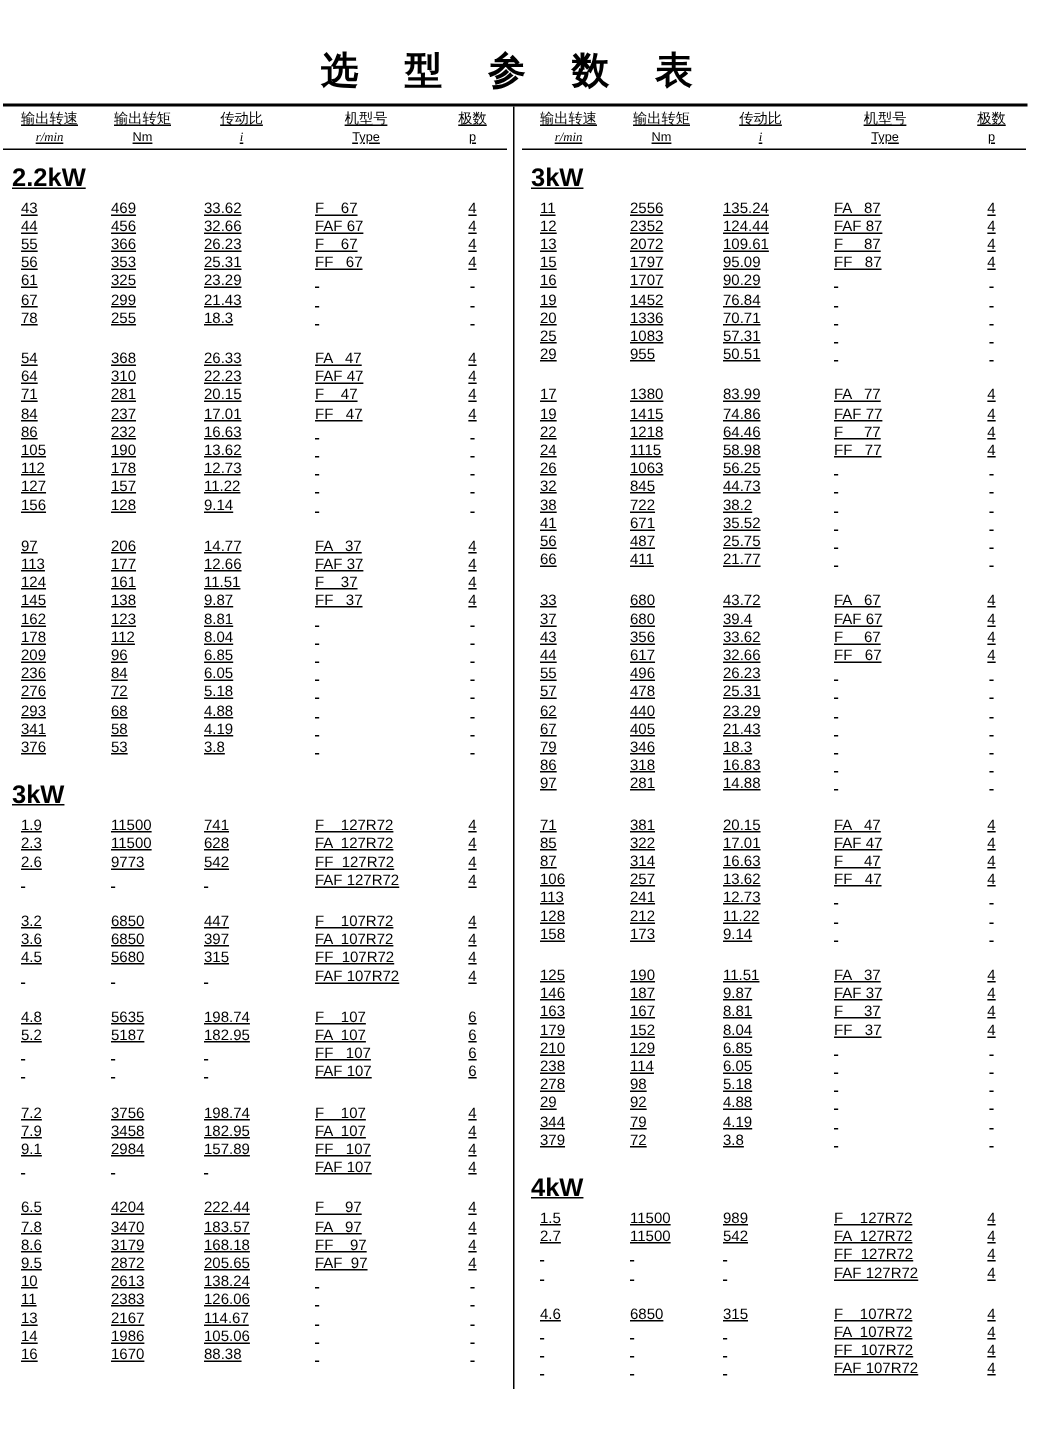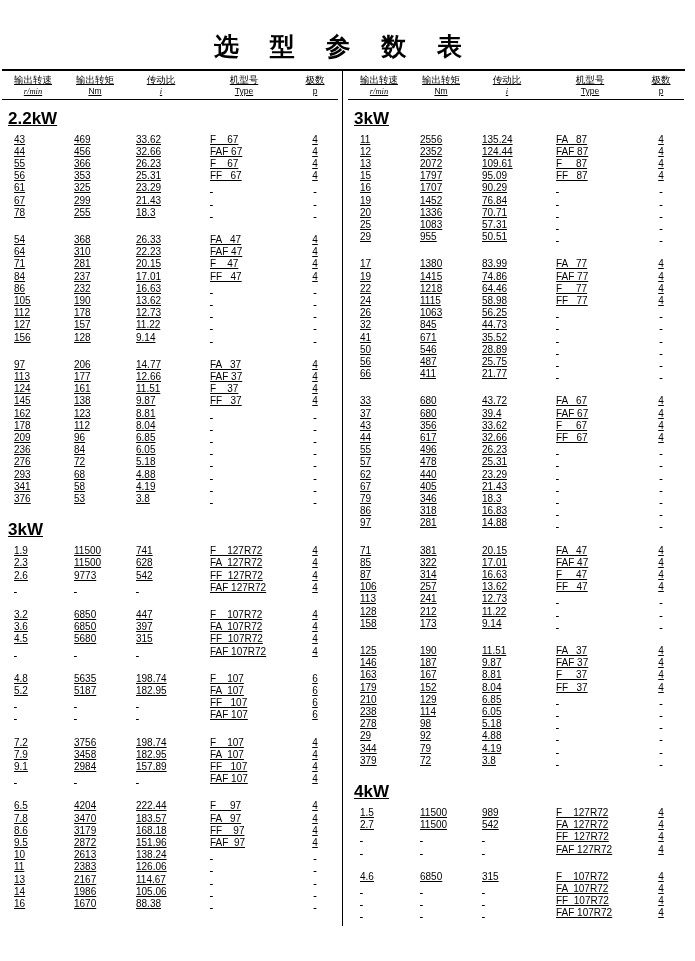--- a/index.html
+++ b/index.html
@@ -473,21 +473,21 @@
             <div class="row">
               <div class="cell v1">8.6</div>
               <div class="cell v2">3179</div>
               <div class="cell v3">168.18</div>
               <div class="cell v4">FF    97</div>
               <div class="cell v5">4</div>
             </div>
             <div class="row">
               <div class="cell v1">9.5</div>
               <div class="cell v2">2872</div>
-              <div class="cell v3">151.96</div>
+              <div class="cell v3">205.65</div>
               <div class="cell v4">FAF  97</div>
               <div class="cell v5">4</div>
             </div>
             <div class="row">
               <div class="cell v1">10</div>
               <div class="cell v2">2613</div>
               <div class="cell v3">138.24</div>
               <div class="cell v4">&nbsp;</div>
               <div class="cell v5">&nbsp;</div>
             </div>
@@ -653,30 +653,30 @@
               <div class="cell v5">&nbsp;</div>
             </div>
             <div class="row">
               <div class="cell v1">32</div>
               <div class="cell v2">845</div>
               <div class="cell v3">44.73</div>
               <div class="cell v4">&nbsp;</div>
               <div class="cell v5">&nbsp;</div>
             </div>
             <div class="row">
+              <div class="cell v1">38</div>
+              <div class="cell v2">722</div>
+              <div class="cell v3">38.2</div>
+              <div class="cell v4">&nbsp;</div>
+              <div class="cell v5">&nbsp;</div>
+            </div>
+            <div class="row">
               <div class="cell v1">41</div>
               <div class="cell v2">671</div>
               <div class="cell v3">35.52</div>
-              <div class="cell v4">&nbsp;</div>
-              <div class="cell v5">&nbsp;</div>
-            </div>
-            <div class="row">
-              <div class="cell v1">50</div>
-              <div class="cell v2">546</div>
-              <div class="cell v3">28.89</div>
               <div class="cell v4">&nbsp;</div>
               <div class="cell v5">&nbsp;</div>
             </div>
             <div class="row">
               <div class="cell v1">56</div>
               <div class="cell v2">487</div>
               <div class="cell v3">25.75</div>
               <div class="cell v4">&nbsp;</div>
               <div class="cell v5">&nbsp;</div>
             </div>

